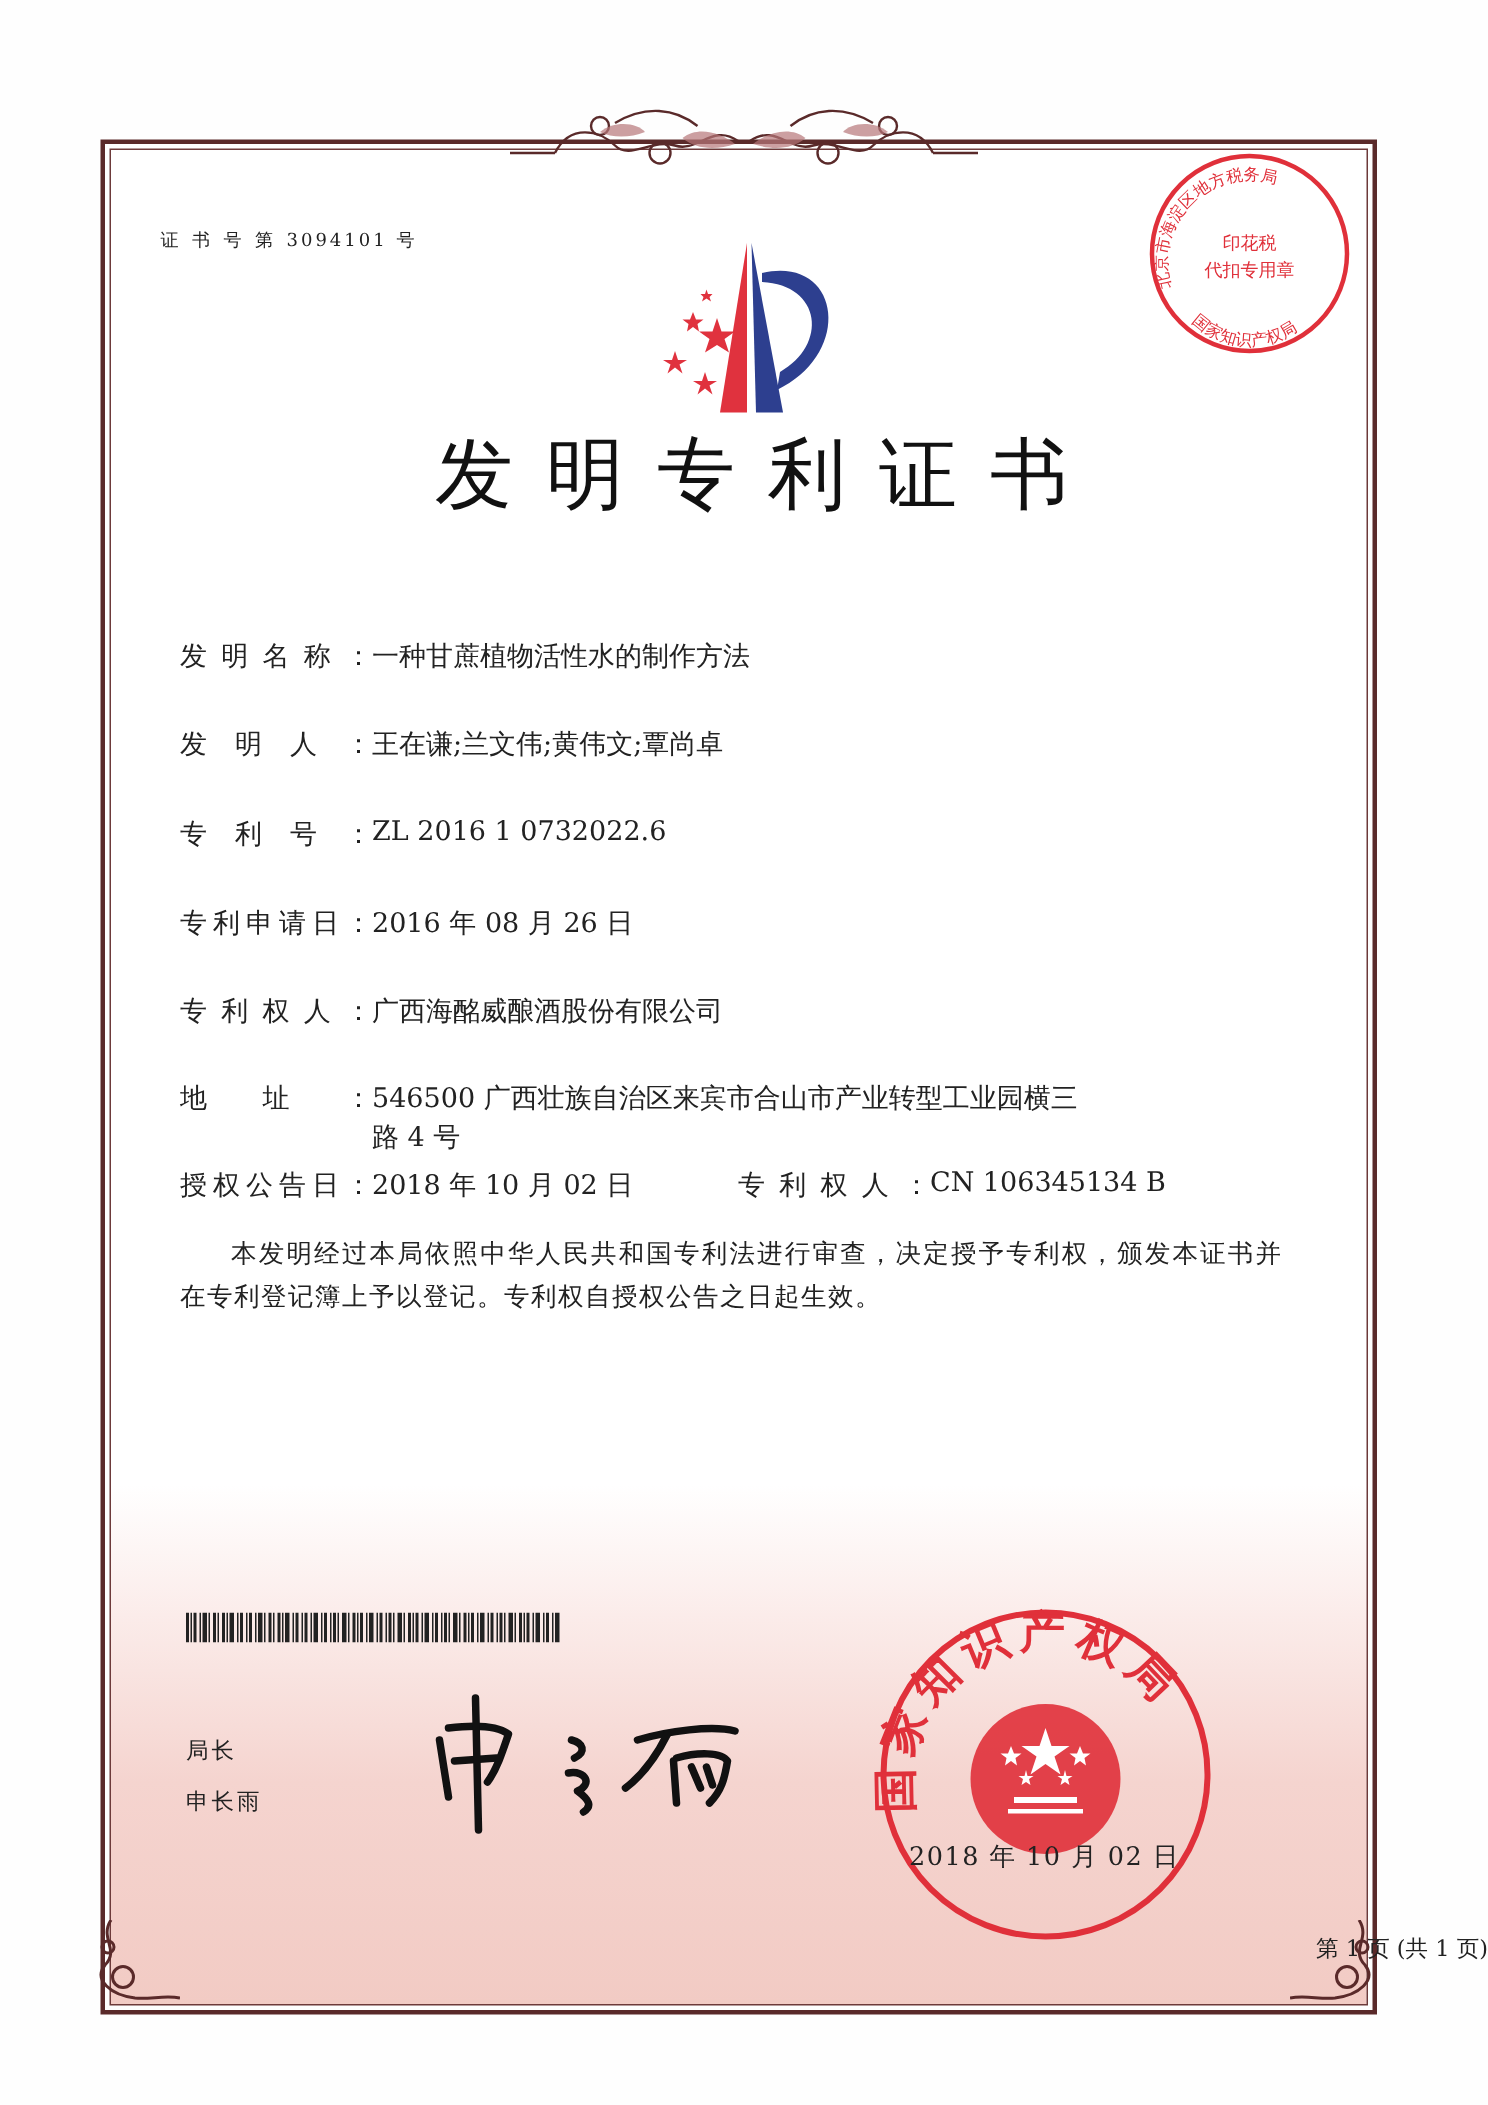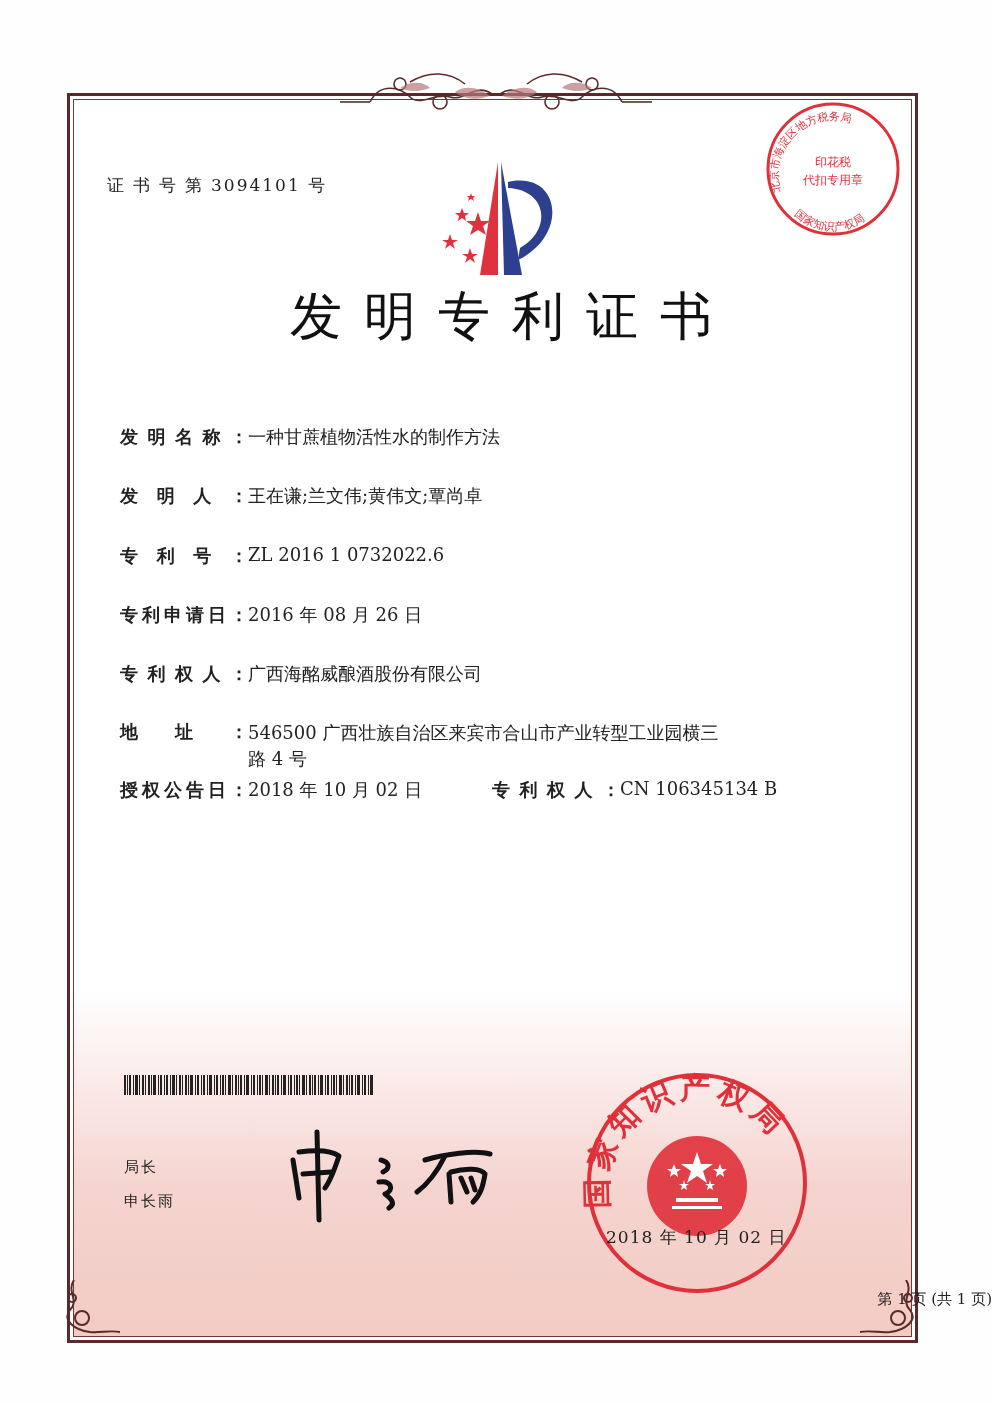--- a/index.html
+++ b/index.html
@@ -19,39 +19,39 @@
     background:linear-gradient(to bottom, #ffffff 0%, #ffffff 72%, #fbecea 79%, #f5d4cf 88%, #f2cbc4 100%);
   }
   .ornament-top {
     position:absolute; left:340px; top:62px; width:312px; height:52px;
   }
   .corner { position:absolute; width:60px; height:60px; }
   .corner.bl { left:60px; top:1280px; }
   .corner.br { left:860px; top:1280px; transform:scaleX(-1); }
 
   .cert-no {
-    position:absolute; left:107px; top:152px; font-size:17px; letter-spacing:2px;margin-top:22px;
+    position:absolute; left:107px; top:152px; font-size:12px; letter-spacing:2px;
   }
   .cert-no .lbl { letter-spacing:9px; }
 
   .logo { position:absolute; left:420px; top:150px; width:150px; height:130px; }
 
   .tax-stamp {
     position:absolute; left:764px; top:100px; width:138px; height:138px;
   }
 
   .title {
     position:absolute; left:0; width:992px; top:282px; text-align:center;
     font-size:52px; letter-spacing:22px; font-weight:normal; color:#111;
     font-family:"DejaVu Sans","Liberation Sans",sans-serif;
     padding-left:32px; box-sizing:border-box;
   }
 
   .field { position:absolute; left:120px; font-size:18px; white-space:nowrap; }
-  .field .lbl { display:inline-block; width:128px; text-align-last:justify; text-align:justify;font-weight:bold; }
+  .field .lbl { display:inline-block; width:128px; text-align-last:justify; text-align:justify; }
   .field .val { display:inline-block; vertical-align:top; }
   .field .val.wrap { white-space:normal; width:480px; line-height:26px; }
 
   .body-text {
     position:absolute; left:120px; top:822px; width:735px;
     font-size:17px; line-height:29px; letter-spacing:1px;
   }
   .body-text p { margin:0; text-indent:2em; text-align:justify; }
 
   .barcode { position:absolute; left:124px; top:1075px; width:250px; height:20px; }
@@ -166,20 +166,21 @@
   <span class="lbl">地址：</span><span class="val wrap">546500 广西壮族自治区来宾市合山市产业转型工业园横三路 4 号</span>
 </div>
 <div class="field" style="top:778px">
   <span class="lbl">授权公告日：</span><span class="val">2018 年 10 月 02 日</span>
 </div>
 <div class="field" style="top:778px; left:492px">
   <span class="lbl">专利权人：</span><span class="val">CN 106345134 B</span>
 </div>
 
 <div class="body-text">
+  <p>本发明经过本局依照中华人民共和国专利法进行审查，决定授予专利权，颁发本证书并在专利登记簿上予以登记。专利权自授权公告之日起生效。</p>
 </div>
 
 <svg class="barcode" viewBox="0 0 250 20" preserveAspectRatio="none">
   <g fill="#222">
     <rect x="0" y="0" width="2" height="20"></rect>
       <rect x="3" y="0" width="1" height="20"></rect>
       <rect x="5" y="0" width="2" height="20"></rect>
       <rect x="9" y="0" width="1" height="20"></rect>
     <rect x="11" y="0" width="3" height="20"></rect>
       <rect x="15" y="0" width="1" height="20"></rect>

